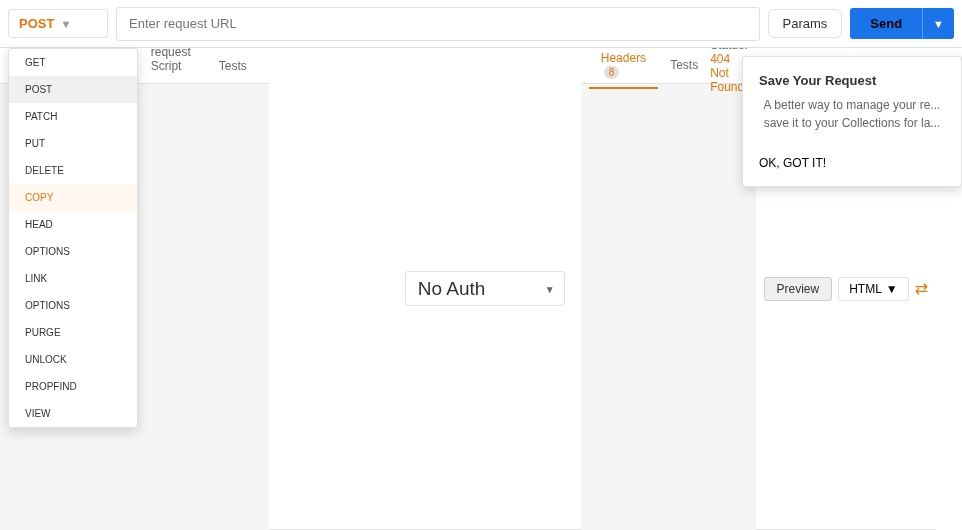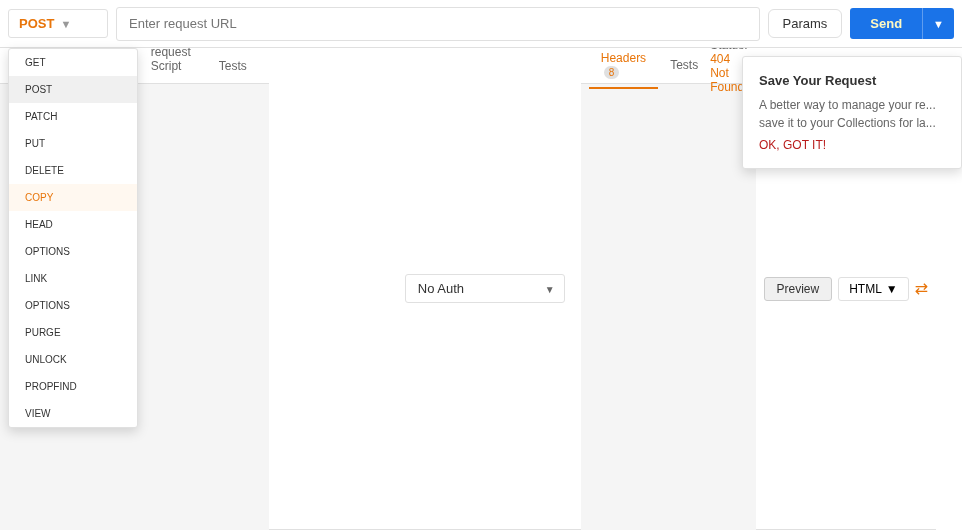--- a/index.html
+++ b/index.html
@@ -68,21 +68,21 @@
 
     .send-btn-group {
       display: flex;
       align-items: stretch;
       border-radius: 3px;
       overflow: hidden;
     }
 
     .send-btn {
       background: #1a73e8;
-      color: #fef9c3;
+      color: #000000;
       border: none;
       padding: 8px 20px;
       font-size: 13px;
       font-weight: 600;
       cursor: pointer;
     }
 
     .send-arrow {
       background: #1a73e8;
       color: #fff;
@@ -118,21 +118,21 @@
       padding: 16px;
       border-bottom: 1px solid #e0e0e0;
       display: flex;
       align-items: center;
     }
 
     .auth-select {
       border: 1px solid #e0e0e0;
       border-radius: 3px;
       padding: 6px 32px 6px 12px;
-      font-size: 13px;
+      font-size: 19px;
       color: #333;
       background: #fff;
       appearance: none;
       cursor: pointer;
       min-width: 160px;
       position: relative;
     }
 
     .auth-select-wrapper {
       position: relative;
@@ -293,25 +293,26 @@
       font-weight: 600;
       font-size: 13px;
       color: #333;
       margin-bottom: 8px;
     }
 
     .tooltip-body {
       font-size: 12px;
       color: #666;
       line-height: 1.5;
-      margin-bottom: 5px;
+      margin-bottom: 23px;
+      text-align: center;
     }
 
     .tooltip-link {
-      color: #b91c1c;
+      color: #000000;
       font-weight: 500;
       font-size: 12px;
       cursor: pointer;
       text-decoration: none;
     }
 
     .main-content {
       display: flex;
       height: calc(530px - 48px);
       overflow: hidden;

